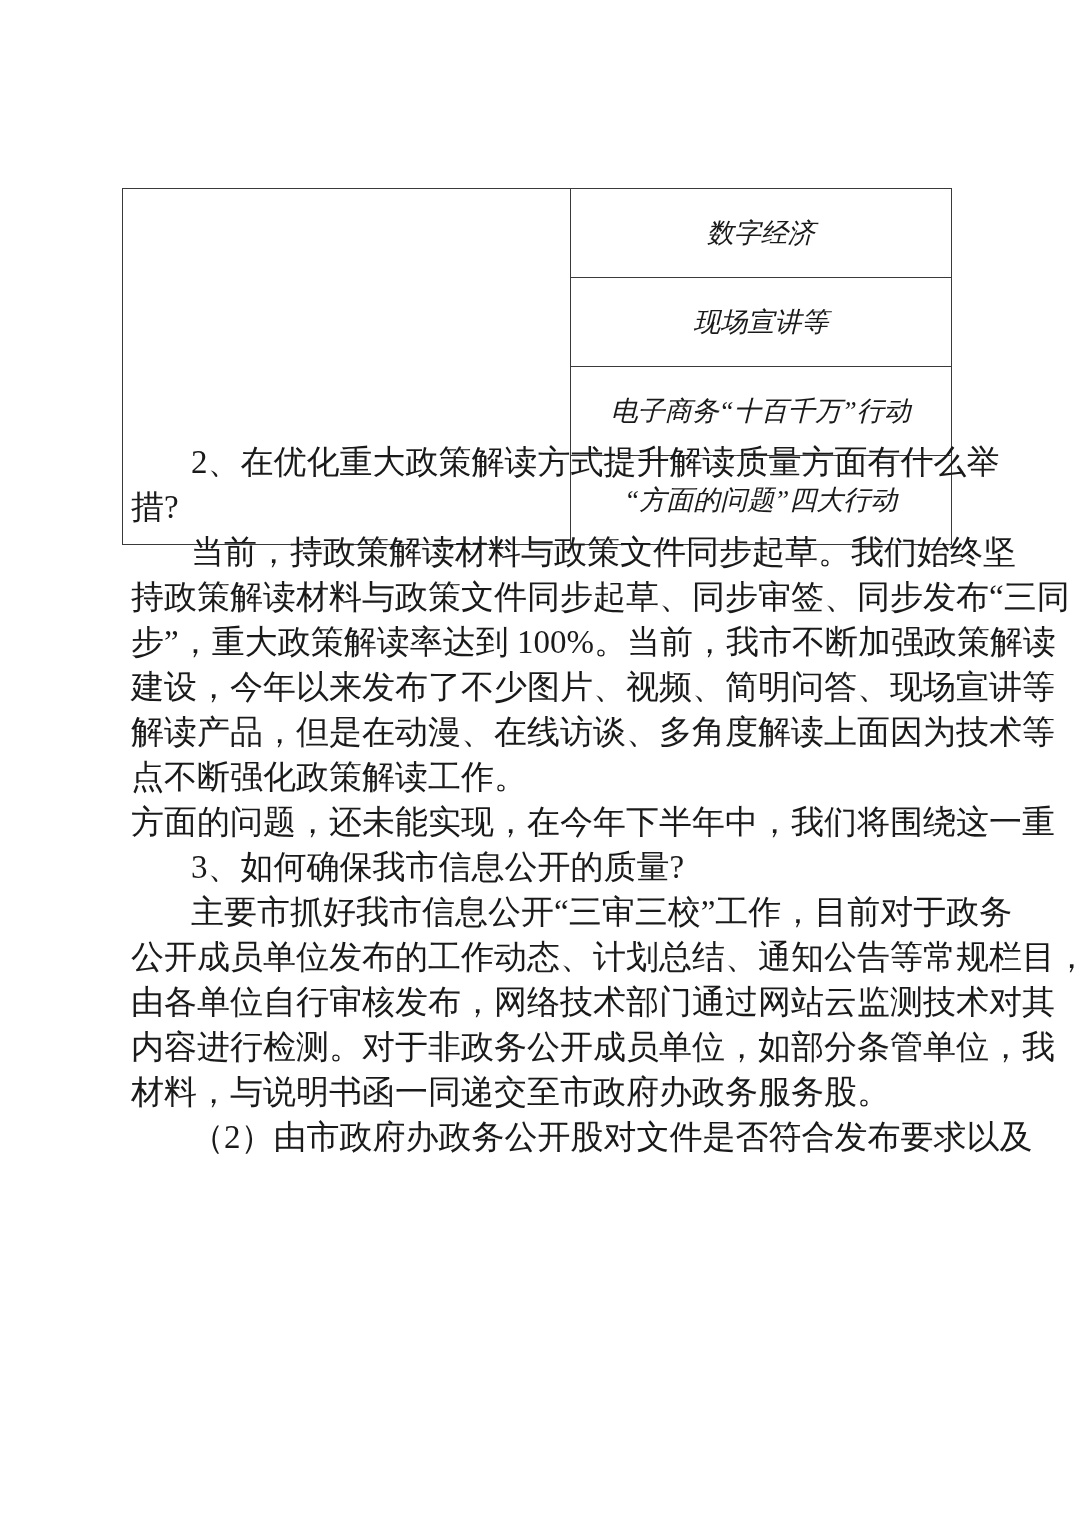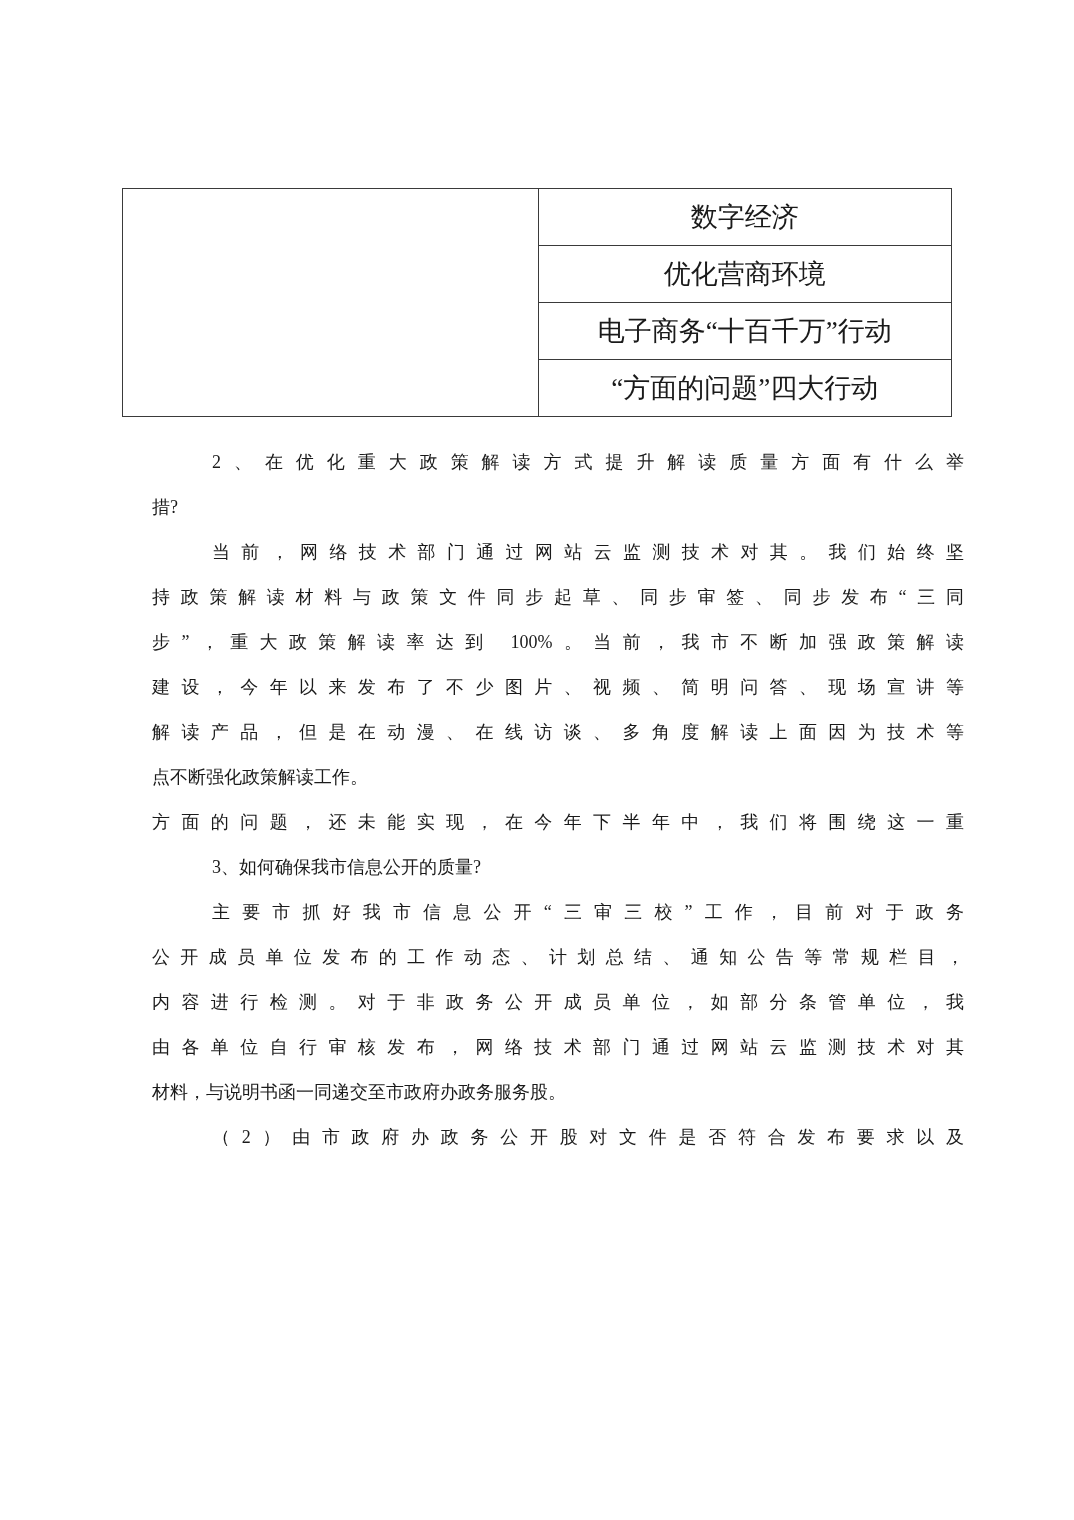--- a/index.html
+++ b/index.html
@@ -22,40 +22,40 @@
     position: absolute;
     left: 122px;
     top: 188px;
     width: 830px;
     border-collapse: collapse;
     table-layout: fixed;
   }
   .doc-table td {
     border: 1.5px solid var(--line, #3a3a3a);
     height: 56px;
-    padding: 0;
+    padding: 16px;
     font-size: 27px;
     text-align: center;
     vertical-align: middle;
     color: var(--ink, #1a1a1a);
+    font-style: italic;
   }
   .doc-table td.empty-cell {
     width: 50%;
   }
 
   
   .doc-text {
     position: absolute;
     left: 131px;
     top: 440px;
     width: 812px;
-    font-size: 18px;
+    font-size: 33px;
     line-height: 45px;
     color: var(--ink, #1a1a1a);
-    margin-left: 21px;
   }
   .para { margin: 0; }
   .line {
     display: block;
     height: 45px;
     text-align: justify;
     text-align-last: justify;
     white-space: nowrap;
   }
   .line.last { text-align-last: left; }
@@ -66,57 +66,57 @@
 
 <div class="page">
 
   <table class="doc-table">
     <tbody>
       <tr>
         <td class="empty-cell" rowspan="4"></td>
         <td>数字经济</td>
       </tr>
       <tr>
-        <td>优化营商环境</td>
+        <td>现场宣讲等</td>
       </tr>
       <tr>
         <td>电子商务“十百千万”行动</td>
       </tr>
       <tr>
         <td>“方面的问题”四大行动</td>
       </tr>
     </tbody>
   </table>
 
   <div class="doc-text">
 
     <p class="para">
       <span class="line indent">2、在优化重大政策解读方式提升解读质量方面有什么举</span>
       <span class="line last">措?</span>
     </p>
 
     <p class="para">
-      <span class="line indent">当前，网络技术部门通过网站云监测技术对其。我们始终坚</span>
+      <span class="line indent">当前，持政策解读材料与政策文件同步起草。我们始终坚</span>
       <span class="line">持政策解读材料与政策文件同步起草、同步审签、同步发布“三同</span>
       <span class="line">步”，重大政策解读率达到 100%。当前，我市不断加强政策解读</span>
       <span class="line">建设，今年以来发布了不少图片、视频、简明问答、现场宣讲等</span>
       <span class="line">解读产品，但是在动漫、在线访谈、多角度解读上面因为技术等</span>
       <span class="line last">点不断强化政策解读工作。</span>
       <span class="line">方面的问题，还未能实现，在今年下半年中，我们将围绕这一重</span>
     </p>
 
     <p class="para">
       <span class="line indent last">3、如何确保我市信息公开的质量?</span>
     </p>
 
     <p class="para">
       <span class="line indent">主要市抓好我市信息公开“三审三校”工作，目前对于政务</span>
       <span class="line">公开成员单位发布的工作动态、计划总结、通知公告等常规栏目，</span>
+      <span class="line">由各单位自行审核发布，网络技术部门通过网站云监测技术对其</span>
       <span class="line">内容进行检测。对于非政务公开成员单位，如部分条管单位，我</span>
-      <span class="line">由各单位自行审核发布，网络技术部门通过网站云监测技术对其</span>
     </p>
 
     <p class="para">
       <span class="line last">材料，与说明书函一同递交至市政府办政务服务股。</span>
     </p>
 
     <p class="para">
       <span class="line indent">（2）由市政府办政务公开股对文件是否符合发布要求以及</span>
     </p>
 

